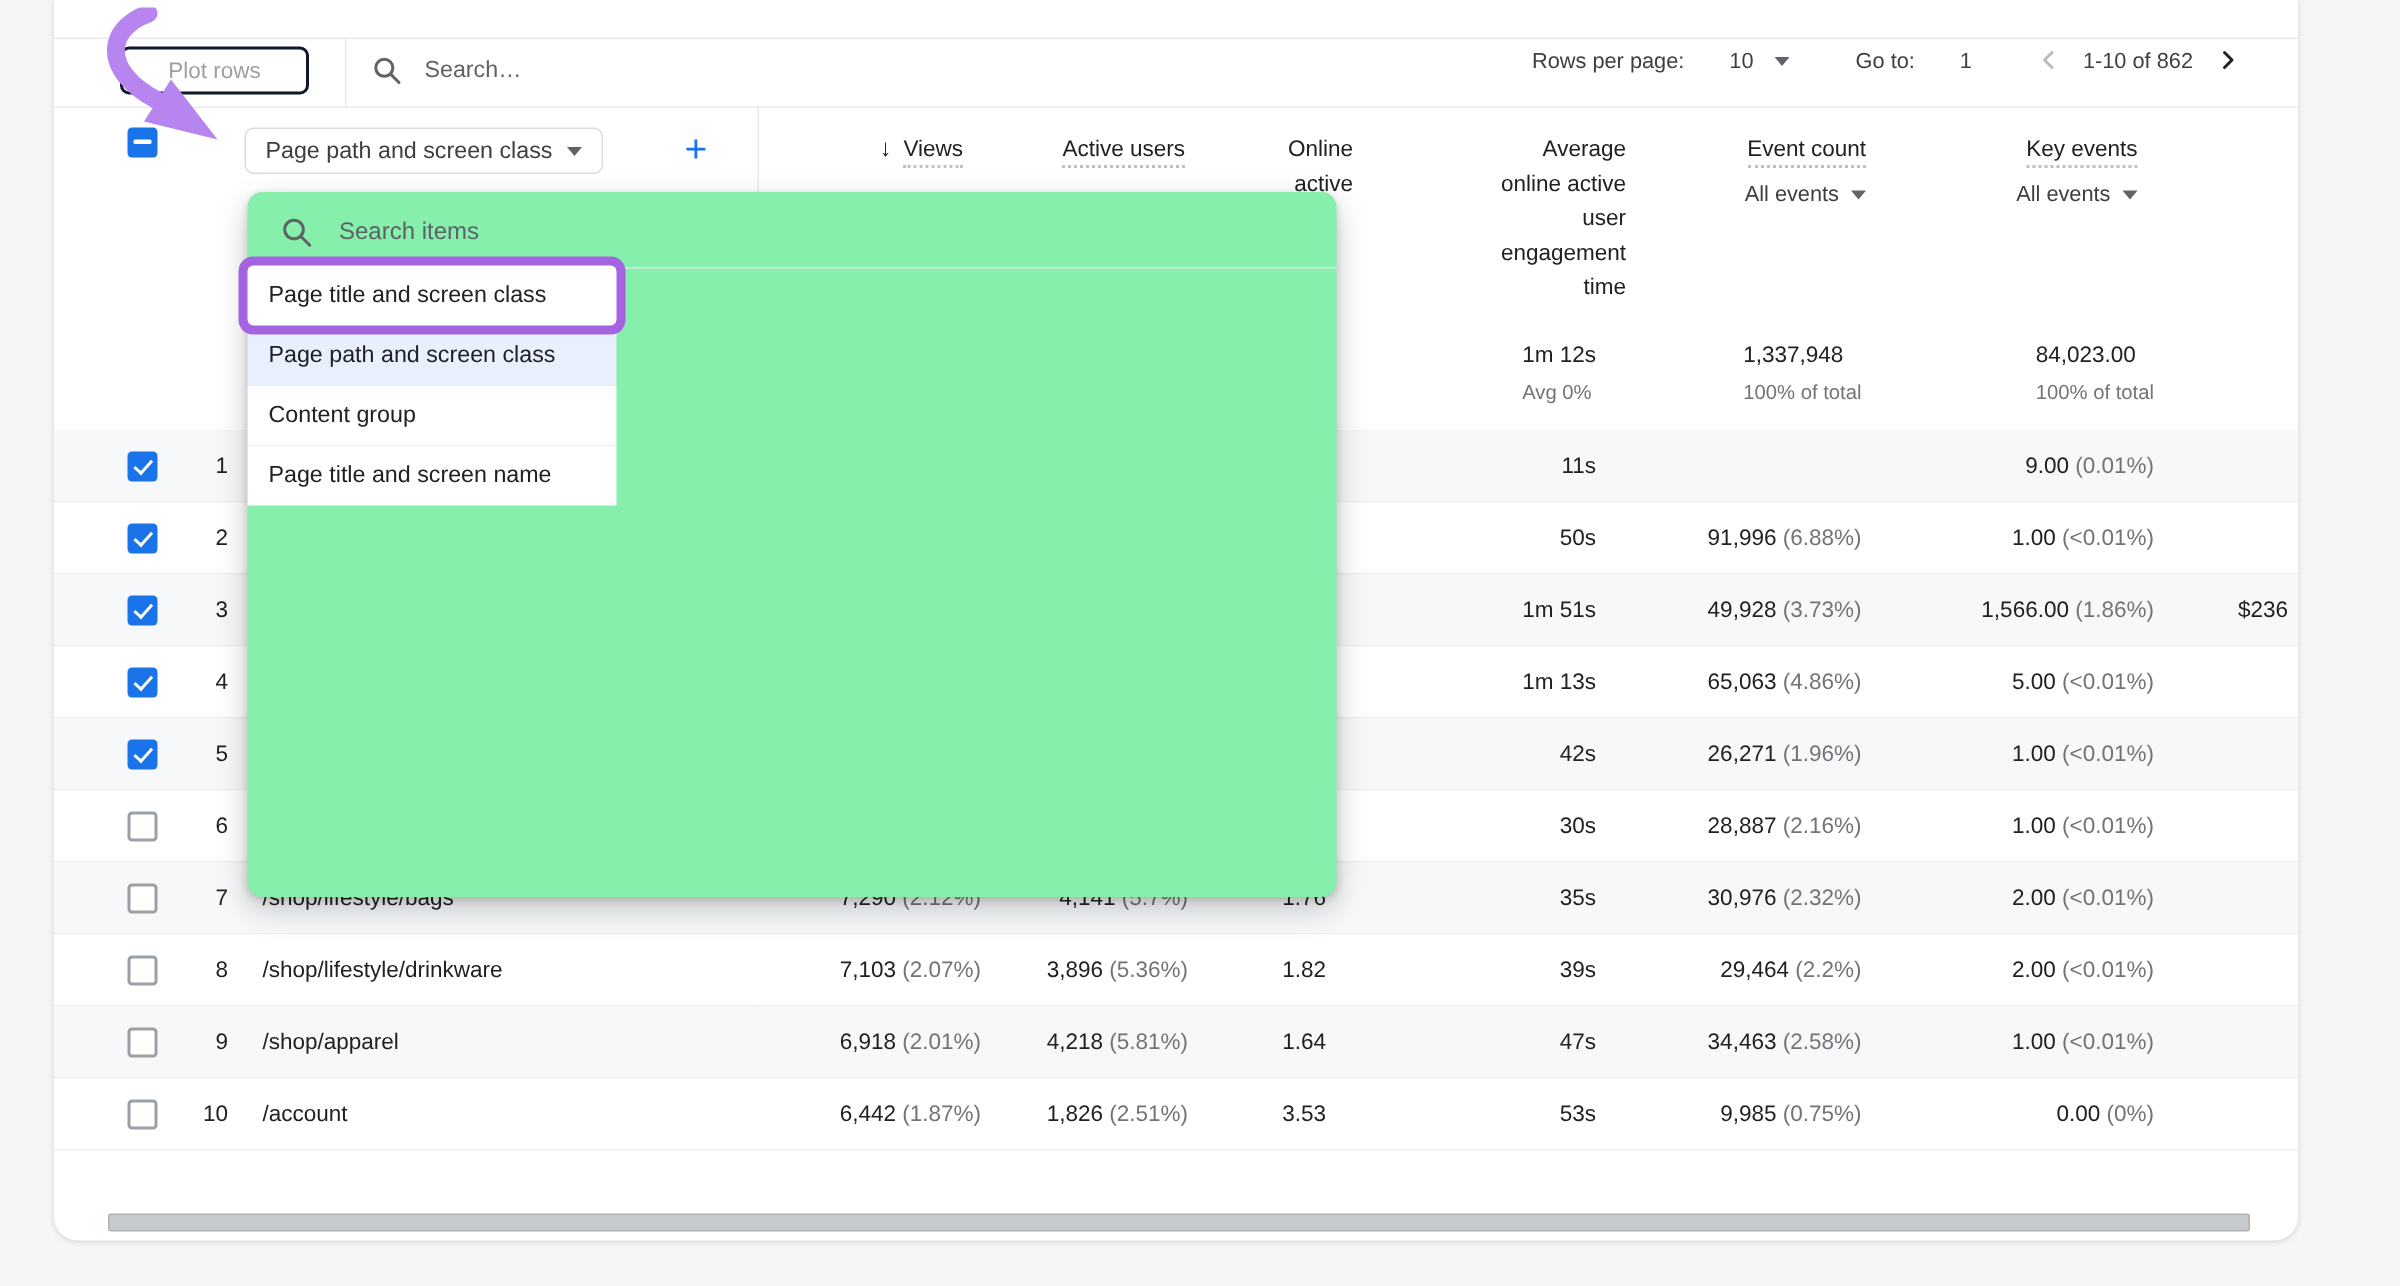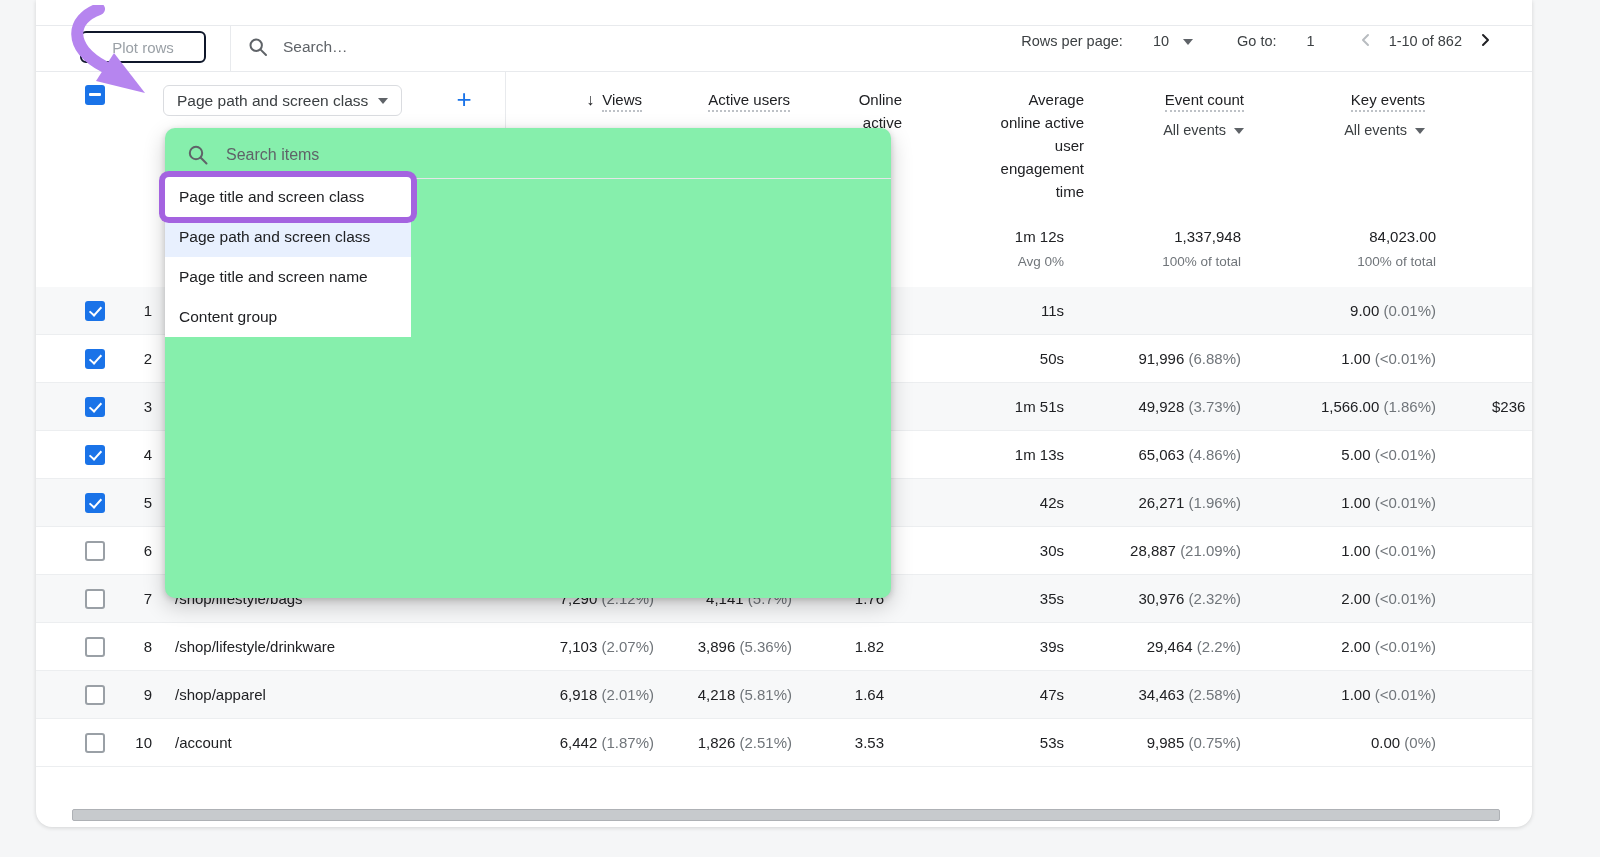--- a/index.html
+++ b/index.html
@@ -52,21 +52,21 @@
   }
   .add-btn { position:absolute; left:412px; top:83px; width:32px; height:32px;
     color:#1a73e8; font-size:26px; font-weight:400; text-align:center; line-height:32px; }
   .colhead { position:absolute; top:88px; text-align:right; font-size:15px; color:#202124; line-height:23px; }
   .dotted { border-bottom:2px dotted #bdc1c6; padding-bottom:2px; }
   .sort-arrow { margin-right:8px; font-size:16px; }
   .filter-sub { display:block; margin-top:8px; font-size:14.5px; color:#3c4043; }
   .filter-sub .caret { margin-left:8px; }
 
   
-  .total-cell { position:absolute; top:228px; text-align:right; }
+  .total-cell { position:absolute; top:228px; }
   .total-cell .tv { font-size:15px; color:#202124; }
   .total-cell .ts { margin-top:9px; font-size:13.5px; color:#70757a; }
 
   
   .rows { position:absolute; left:0; top:287px; right:0; }
   .trow { position:relative; height:48px; border-bottom:1px solid #eceef0; background:#fff; }
   .trow.odd { background:#f7f8f9; }
   .trow .checkbox { position:absolute; left:49px; top:14px; }
   .cell { position:absolute; top:0; height:48px; line-height:48px; font-size:15px; color:#202124; text-align:right; white-space:nowrap; }
   .cell .pct { color:#70757a; }
@@ -262,21 +262,21 @@
     <div class="cell c-rev"><span class="v"></span></div>
   </div>
         <div class="trow">
     <div class="checkbox off"></div>
     <div class="cell rnum">6</div>
     <div class="cell rpath"></div>
     <div class="cell c-views"><span class="v"></span> <span class="pct"></span></div>
     <div class="cell c-active"><span class="v"></span> <span class="pct"></span></div>
     <div class="cell c-online"><span class="v"></span></div>
     <div class="cell c-avg"><span class="v">30s</span></div>
-    <div class="cell c-event"><span class="v">28,887</span> <span class="pct">(21.09%)</span></div>
+    <div class="cell c-event"><span class="v">28,887</span> <span class="pct">(2.16%)</span></div>
     <div class="cell c-key"><span class="v">1.00</span> <span class="pct">(&lt;0.01%)</span></div>
     <div class="cell c-rev"><span class="v"></span></div>
   </div>
         <div class="trow odd">
     <div class="checkbox off"></div>
     <div class="cell rnum">7</div>
     <div class="cell rpath">/shop/lifestyle/bags</div>
     <div class="cell c-views"><span class="v">7,290</span> <span class="pct">(2.12%)</span></div>
     <div class="cell c-active"><span class="v">4,141</span> <span class="pct">(5.7%)</span></div>
     <div class="cell c-online"><span class="v">1.76</span></div>
@@ -328,22 +328,22 @@
         <svg width="22" height="22" viewBox="0 0 22 22">
           <circle cx="9" cy="9" r="6.2" fill="none" stroke="#5f6368" stroke-width="2"></circle>
           <line x1="13.8" y1="13.8" x2="19.5" y2="19.5" stroke="#5f6368" stroke-width="2" stroke-linecap="round"></line>
         </svg>
         <span>Search items</span>
       </div>
       <div class="dd-divider"></div>
       <div class="dd-items">
           <div class="dd-item highlighted" style="box-shadow: rgb(164, 99, 224) 0px 0px 0px 6px;">Page title and screen class</div>
           <div class="dd-item selected">Page path and screen class</div>
+          <div class="dd-item">Content group</div>
           <div class="dd-item">Page title and screen name</div>
-          <div class="dd-item">Content group</div>
         </div>
     </div>
 
     <div class="hscrollbar"></div>
   </div>
 
   <svg class="annot-arrow" width="120" height="100" viewBox="0 0 120 100">
     <path id="arrow-curve" d="M 44,4 C 16,14 12,42 50,62" fill="none" stroke-width="12" stroke-linecap="round" stroke="#b685ef"></path>
     <polygon id="arrow-head" points="90,88 41,76 59,48" fill="#b685ef"></polygon>
   </svg>

